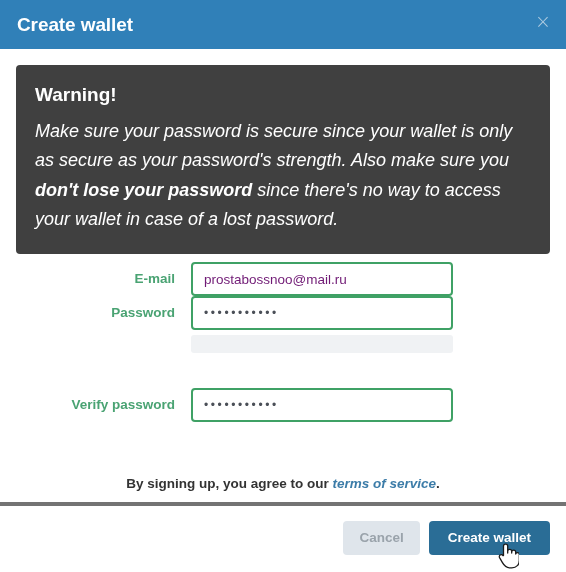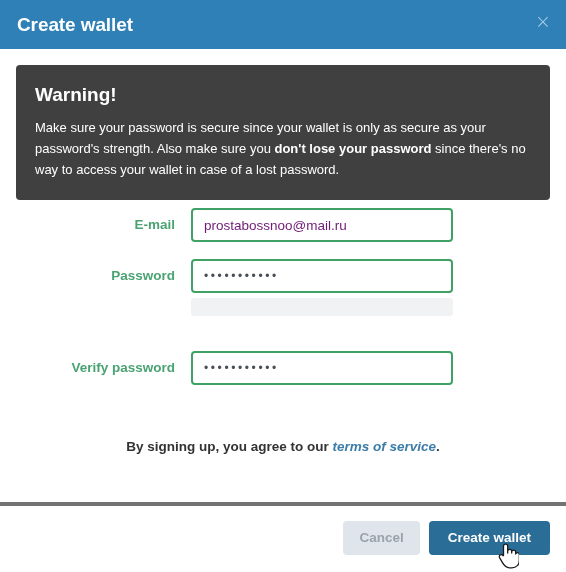--- a/index.html
+++ b/index.html
@@ -74,34 +74,34 @@
     color: #ffffff;
     margin-bottom: 8px;
   }
   .alert-title {
     font-size: 19px;
     font-weight: bold;
     margin: 0 0 11px 0;
     line-height: 1.1;
   }
   .alert-text {
-    font-size: 13px;
+    font-size: 18px;
     line-height: 1.63;
     margin: 0;
     color: #ffffff;
+    font-style: italic;
   }
   .alert-text b {
     font-weight: bold;
   }
 
   
   .form-row {
     display: flex;
     align-items: flex-start;
-    margin-bottom: 17px;
   }
   .form-label {
     width: 175px;
     min-width: 175px;
     text-align: right;
     padding-right: 16px;
     box-sizing: border-box;
     color: #4aa373;
     font-size: 13.5px;
     font-weight: bold;

